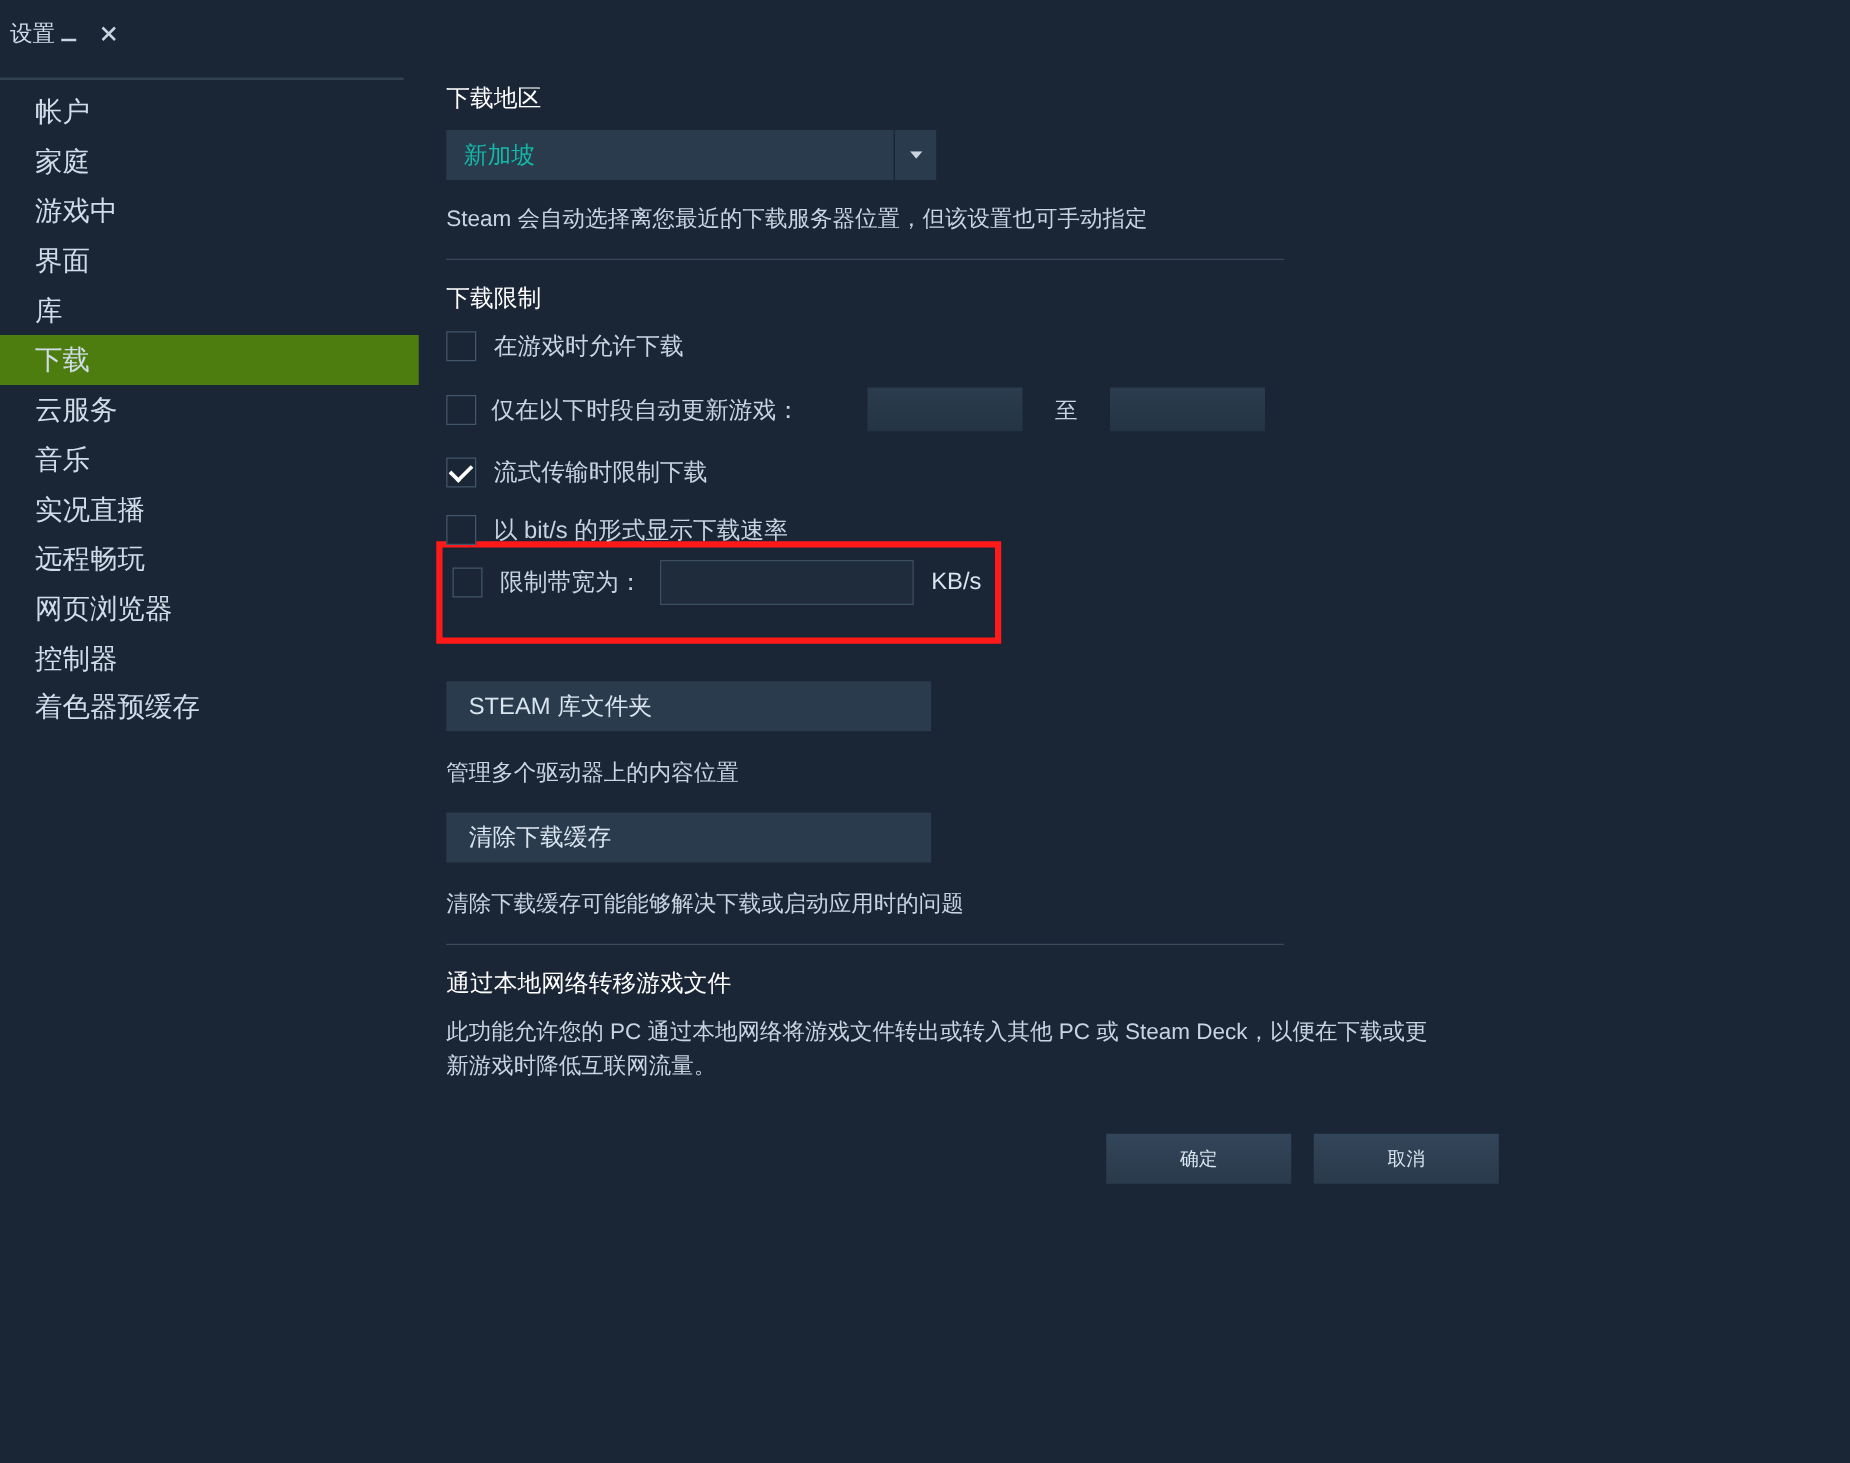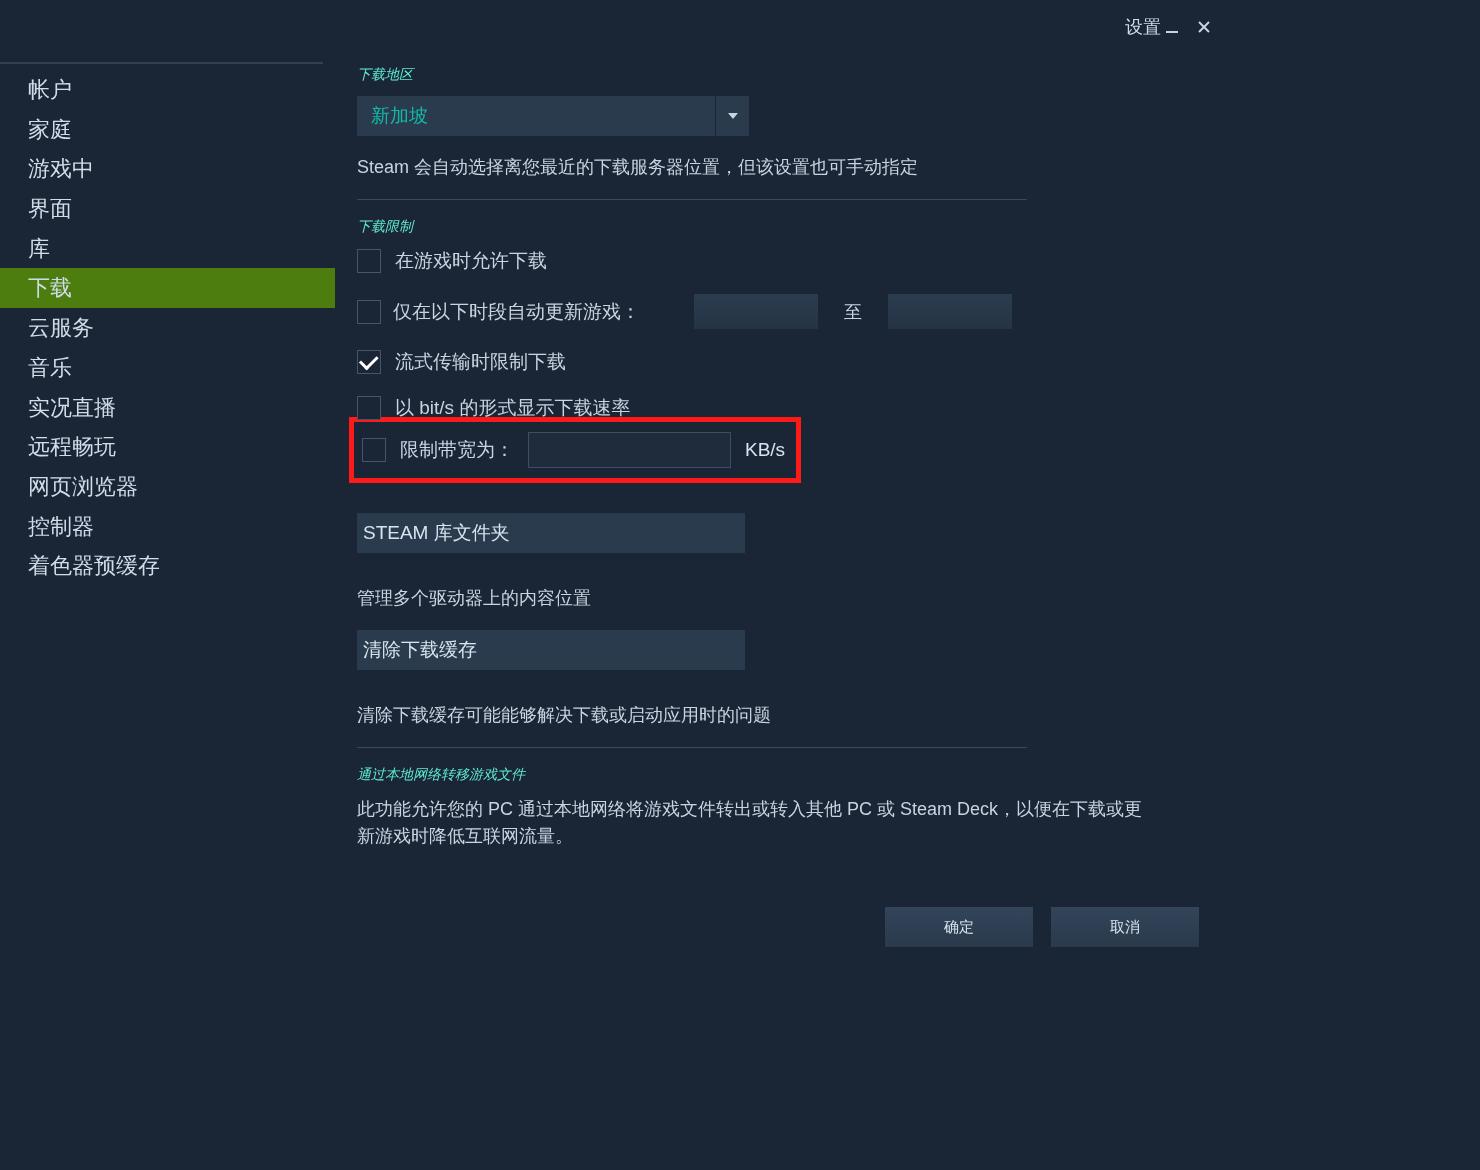--- a/index.html
+++ b/index.html
@@ -13,21 +13,21 @@
   }
   .window {
     width: 1225px;
     height: 967px;
     background: #1a2536;
     position: relative;
   }
   .titlebar {
     display: flex;
     align-items: center;
-    justify-content: flex-end;
+    justify-content: flex-start;
     padding: 6px 10px 0 8px;
     height: 48px;
   }
   .titlebar .title {
     font-size: 18px;
     color: #d0dde8;
   }
   .window-controls {
     display: flex;
     gap: 10px;
@@ -67,24 +67,23 @@
   .sidebar-item.selected {
     background: #4d7c0f;
   }
   .content {
     flex: 1;
     padding: 18px 40px 0 22px;
     position: relative;
     overflow: hidden;
   }
   .section-heading {
-    font-size: 14px;
-    color: #5eead4;
+    font-size: 19px;
+    color: #ffffff;
     margin-bottom: 12px;
-    font-style: italic;
   }
   .dropdown {
     display: inline-flex;
     align-items: stretch;
     height: 40px;
     margin-bottom: 18px;
   }
   .dropdown .dd-body {
     background: #2a3b4d;
     padding: 0 14px;
@@ -146,38 +145,38 @@
     border: none;
   }
   .time-row { gap: 12px; }
   .to-label { font-size: 18px; color: #c8d5e0; margin: 0 14px; }
   .highlight-box {
     border: 5px solid #ff1a1a;
     padding: 10px 8px;
     width: 452px;
     margin: -12px 0 18px -8px;
   }
-  .highlight-box .check-row { margin-bottom: 0; padding-top: 0; }
+  .highlight-box .check-row { margin-bottom: 16px; padding-top: 0; }
   .bw-input {
     width: 203px;
     height: 36px;
     background: #1e2c3c;
     border: 1px solid #3d4e5e;
   }
   .bw-unit { font-size: 19px; color: #d8e4ee; }
   .panel-button {
     display: inline-flex;
     align-items: center;
     background: #2a3b4d;
     height: 40px;
-    padding: 0 6px;
+    padding: 0 18px;
     font-size: 19px;
     color: #d8e4ee;
     width: 388px;
-    margin-bottom: 32px;
+    margin-bottom: 20px;
     cursor: pointer;
   }
   .bitrate-row { margin-bottom: 8px; }
   .footer {
     position: absolute;
     bottom: 10px;
     right: 26px;
     left: 0;
     display: flex;
     justify-content: flex-end;

